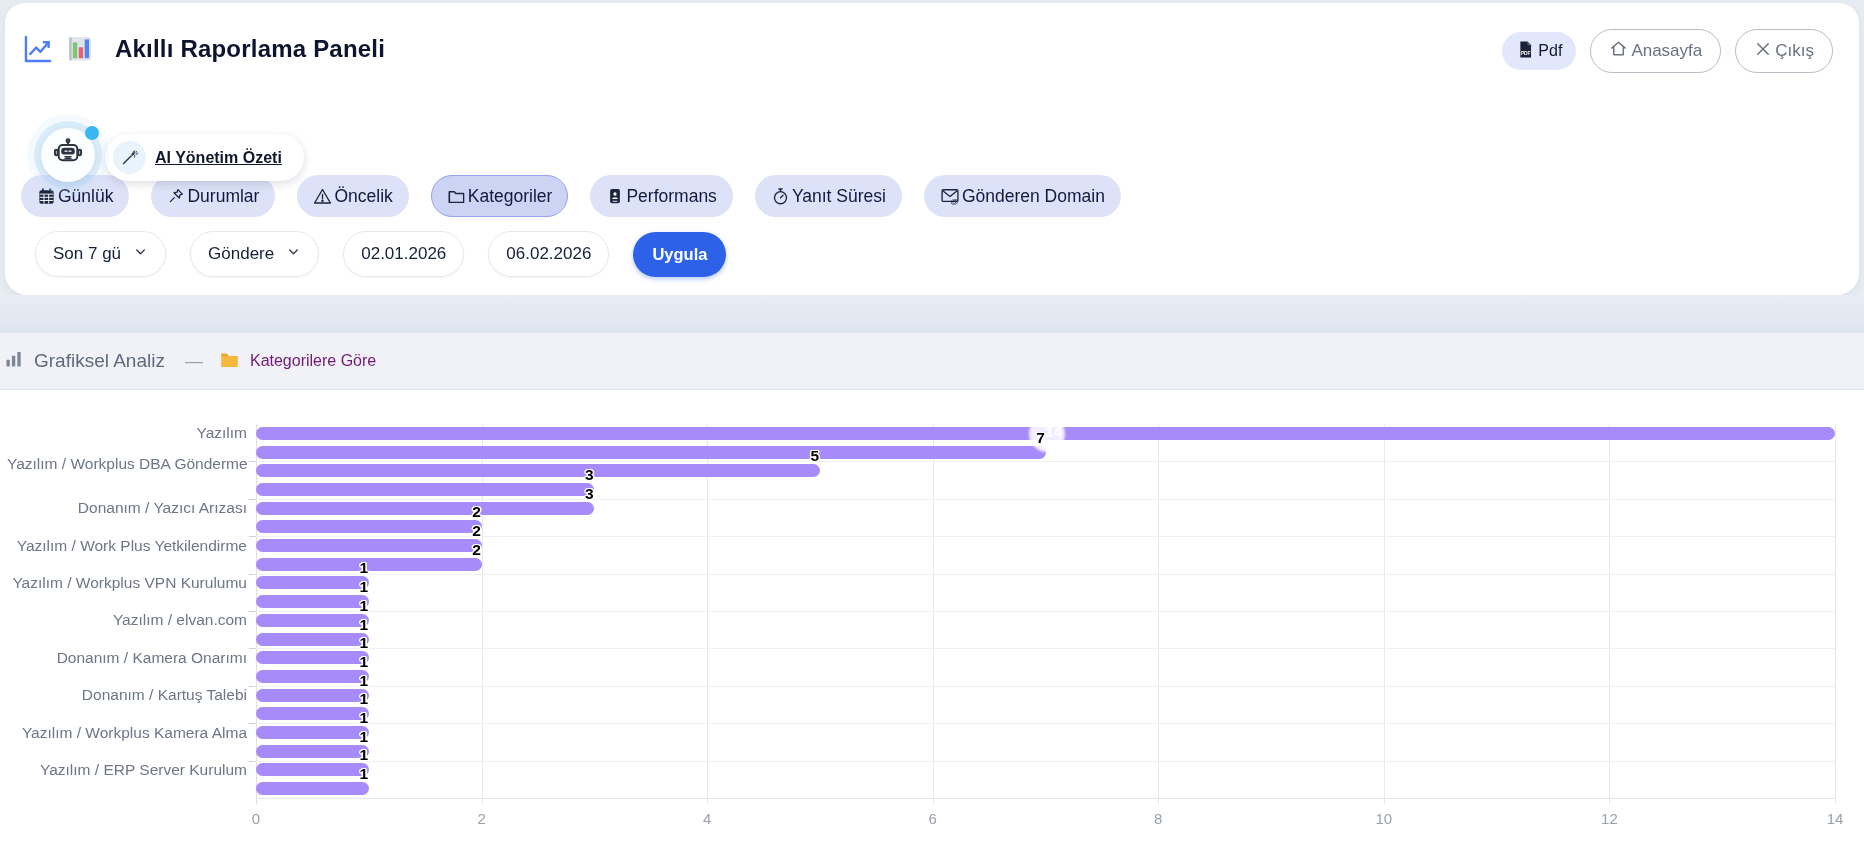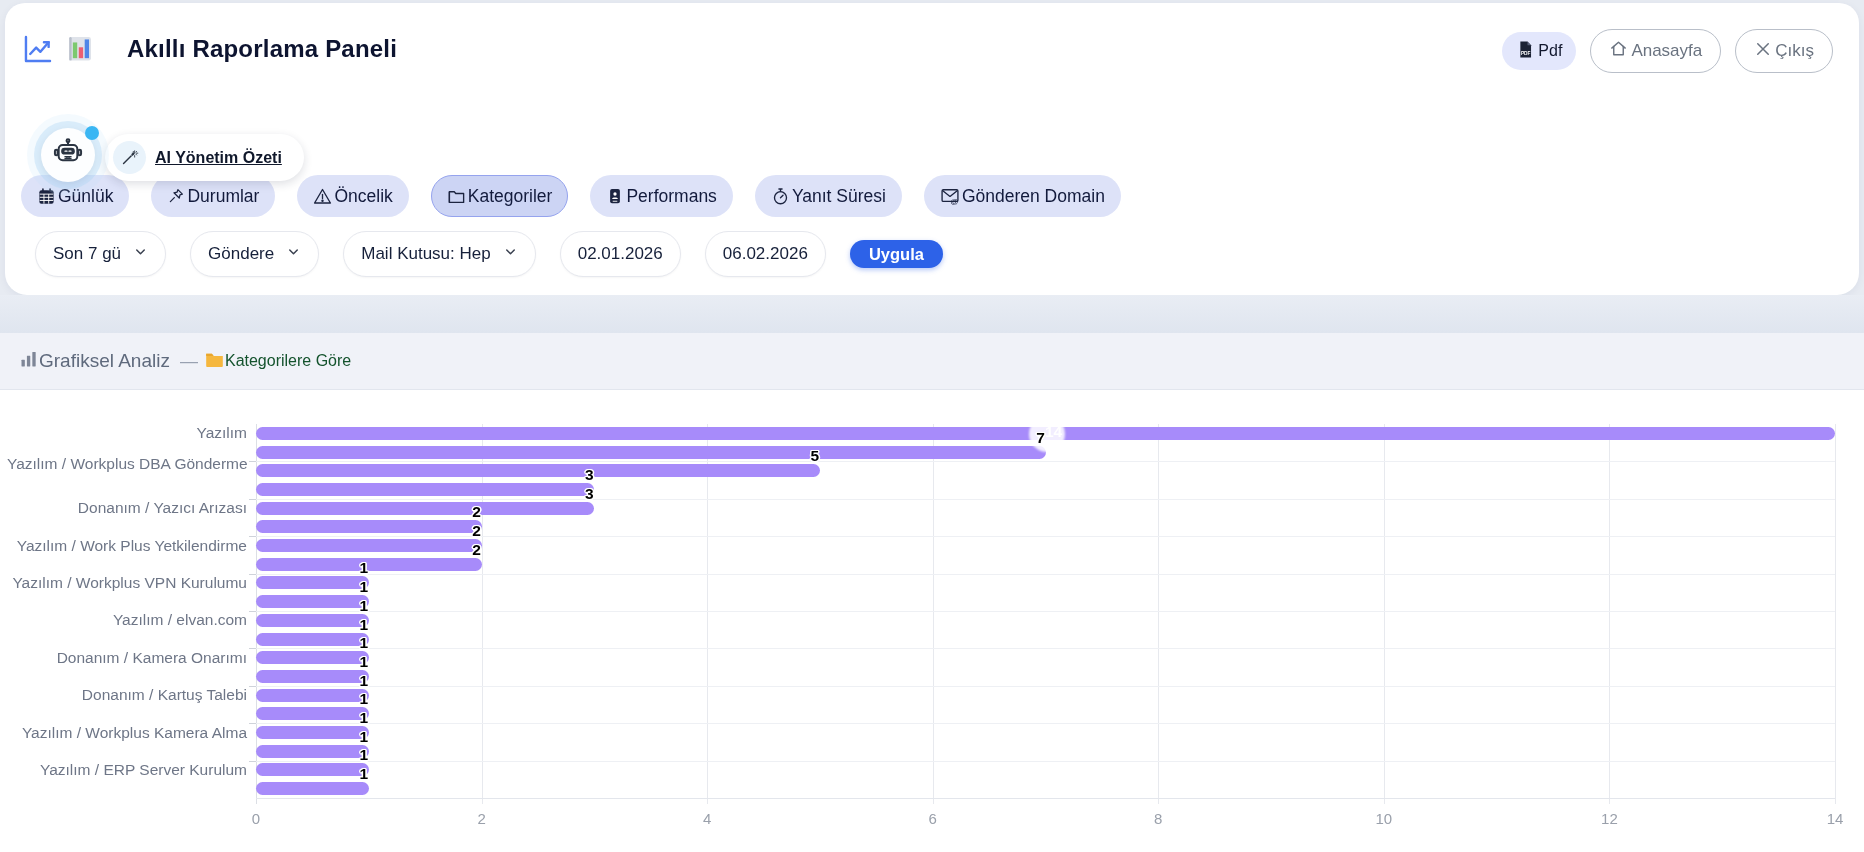--- a/index.html
+++ b/index.html
@@ -8,21 +8,21 @@
 
   .topcard { position:absolute; left:5px; top:3px; right:5px; height:292px;
              background:#ffffff; border-radius:20px 20px 22px 22px;
              box-shadow:0 2px 8px rgba(25,39,78,.06); }
 
   
   .hdr { position:absolute; left:14px; top:26px; right:20px; height:44px; }
   .hdr-ic { position:absolute; top:3px; }
   .ic-linechart { left:2px; }
   .ic-colorbars { left:46px; top:5px; }
-  .hdr-title { position:absolute; left:108px; top:6px; font-size:24px; font-weight:700;
+  .hdr-title { position:absolute; left:96px; top:6px; font-size:24px; font-weight:700;
                color:#0d1430; letter-spacing:.2px; }
   .hdr-actions { position:absolute; right:6px; top:0; display:flex; align-items:center; gap:14px; }
   .pill-btn { display:inline-flex; align-items:center; justify-content:center; gap:3px;
               border-radius:22px; font-size:16px; cursor:pointer; white-space:nowrap; }
   .btn-pdf { background:#e3e7fc; color:#12182e; height:38px; padding:0 14px; font-weight:500; }
   .btn-ghost { background:#fff; border:1px solid #b9bfc9; color:#6a7380; height:44px; padding:0 18px; font-size:17px; }
 
   
   .ai-robot { position:absolute; left:36px; top:125px; width:54px; height:54px; border-radius:50%;
               background:#fdfeff; display:flex; align-items:center; justify-content:center;
@@ -45,33 +45,33 @@
   .tab.active { background:#ccd4f4; border-color:#95a3ee; }
   .tab svg { flex:none; }
 
   
   .filters { position:absolute; left:30px; top:228px; display:flex; gap:24px; align-items:center; }
   .fpill { height:46px; background:#fff; border:1px solid #e6e8ee; border-radius:23px;
            display:inline-flex; align-items:center; gap:12px; padding:0 17px;
            font-size:17px; color:#16203a; box-shadow:0 1px 2px rgba(0,0,0,.04); cursor:pointer;
            white-space:nowrap; }
   .fpill .val { max-width:118px; overflow:hidden; }
-  .btn-apply { height:28px; padding:0 19px; border-radius:23px; background:#2d62e8; color:#fff;
+  .btn-apply { height:45px; padding:0 19px; border-radius:23px; background:#2d62e8; color:#fff;
                font-size:16.5px; font-weight:700; display:inline-flex; align-items:center; cursor:pointer;
                box-shadow:0 2px 5px rgba(45,98,232,.35); }
 
   
   .band { position:absolute; left:0; top:295px; width:1864px; height:38px;
           background:linear-gradient(#e9edf4, #dfe5ef); }
   .section-head { position:absolute; left:0; top:333px; width:1864px; height:57px;
                   background:#f0f2f8; border-bottom:1px solid #e2e6ee;
-                  display:flex; align-items:center; padding-left:19px; gap:0; }
+                  display:flex; align-items:center; padding-left:4px; gap:10px; }
   .sec-title { font-size:19px; color:#5f6a7d; }
   .sec-dash { font-size:18px; color:#98a1b1; margin:0 6px 0 10px; }
-  .sec-sub { font-size:16px; color:#14532d; }
+  .sec-sub { font-size:16px; color:#701a75; }
 
   .chart-card { position:absolute; left:0; top:390px; width:1864px; height:462px; background:#ffffff; }
   #chart { position:absolute; inset:0; }
   .gridv { position:absolute; width:1px; background:#e7e9ee; }
   .gridv.zero { background:#dcdfe5; }
   .gridh { position:absolute; height:1px; background:#eef0f4; }
   .ytickstub { position:absolute; height:1px; width:7px; background:#cfd3da; }
   .baseline { position:absolute; height:1px; background:#e3e6ec; }
   .bar { position:absolute; background:#a78bfa; border-radius:7px; cursor:pointer; }
   .ylab { position:absolute; font-size:15.5px; color:#6e7687; text-align:right; width:240px;
@@ -242,28 +242,20 @@
       <div class="fpill">
         <span class="val">Son 7 gü</span>
         <span>
           <svg width="15" height="15" viewBox="0 0 24 24" fill="none" stroke="#3a4150" stroke-width="2.4" stroke-linecap="round" stroke-linejoin="round">
               <path d="M6 9.5l6 6 6-6"></path>
             </svg>
         </span>
       </div>
       <div class="fpill">
         <span class="val">Göndere</span>
-        <span>
-          <svg width="15" height="15" viewBox="0 0 24 24" fill="none" stroke="#3a4150" stroke-width="2.4" stroke-linecap="round" stroke-linejoin="round">
-              <path d="M6 9.5l6 6 6-6"></path>
-            </svg>
-        </span>
-      </div>
-      <div class="fpill">
-        <span class="val" style="max-width:150px">Mail Kutusu: Hep</span>
         <span>
           <svg width="15" height="15" viewBox="0 0 24 24" fill="none" stroke="#3a4150" stroke-width="2.4" stroke-linecap="round" stroke-linejoin="round">
               <path d="M6 9.5l6 6 6-6"></path>
             </svg>
         </span>
       </div>
       <div class="fpill">
         <span>02.01.2026</span>
       </div>
       <div class="fpill">

